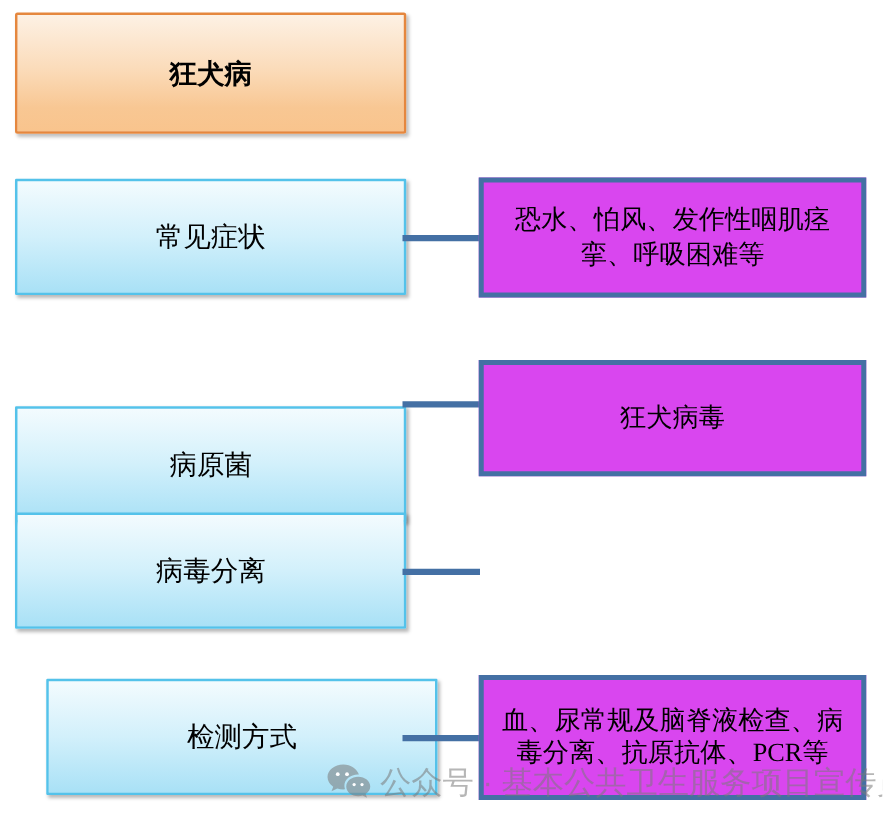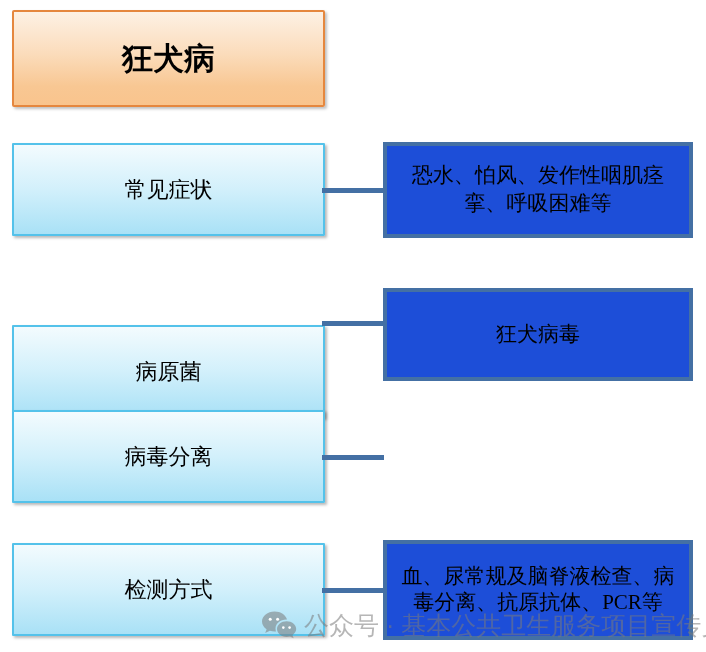--- a/index.html
+++ b/index.html
@@ -7,38 +7,38 @@
     position:relative; width:706px; height:652px; background:#ffffff;
     font-family:"Liberation Serif","DejaVu Serif",serif; overflow:hidden;
   }
   .box { box-sizing:border-box; display:flex; align-items:center; justify-content:center; text-align:center; }
 
   .header-box {
     position:absolute; left:12px; top:10px; width:313px; height:97px;
     border:2px solid #e5873e; border-radius:2px;
     background:linear-gradient(180deg,#fdf1e4 0%,#fbdcbb 45%,#f8c793 80%,#f9c48d 100%);
     box-shadow:2px 2px 3px rgba(0,0,0,0.25);
-    font-size:31px; font-weight:bold; color:#000;
+    font-size:22px; font-weight:bold; color:#000;
   }
 
   .label-box {
     position:absolute; left:12px; width:313px; height:93px;
     border:2px solid #54c2ea; border-radius:1px;
     background:linear-gradient(180deg,#f3fbfe 0%,#d2f0fb 50%,#a9e1f6 100%);
     box-shadow:2px 2px 3px rgba(0,0,0,0.28);
     font-size:22px; color:#000;align-items:center;
   }
   .label-1 { top:143px; }
   .label-2 { top:277px;margin-top:48px; }
   .label-3 { top:410px; }
-  .label-4 { top:543px; }
+  .label-4 { top:543px;margin-left:25px; }
 
   .detail-box {
     position:absolute; left:383px; width:310px;
-    border:4px solid #4470a4; background:#1d4ed8;
+    border:4px solid #4470a4; background:#d946ef;
     font-size:21px; line-height:1.32; color:#000; padding:0 6px;
   }
   .detail-1 { top:142px; height:96px; }
   .detail-2 { top:288px; height:93px; }
   .detail-3 { top:408px; height:95px; }
   .detail-4 { top:540px; height:100px; line-height:1.22; }
 
   .connector {
     position:absolute; left:322px; width:62px; height:5px; background:#4470a4;
   }

